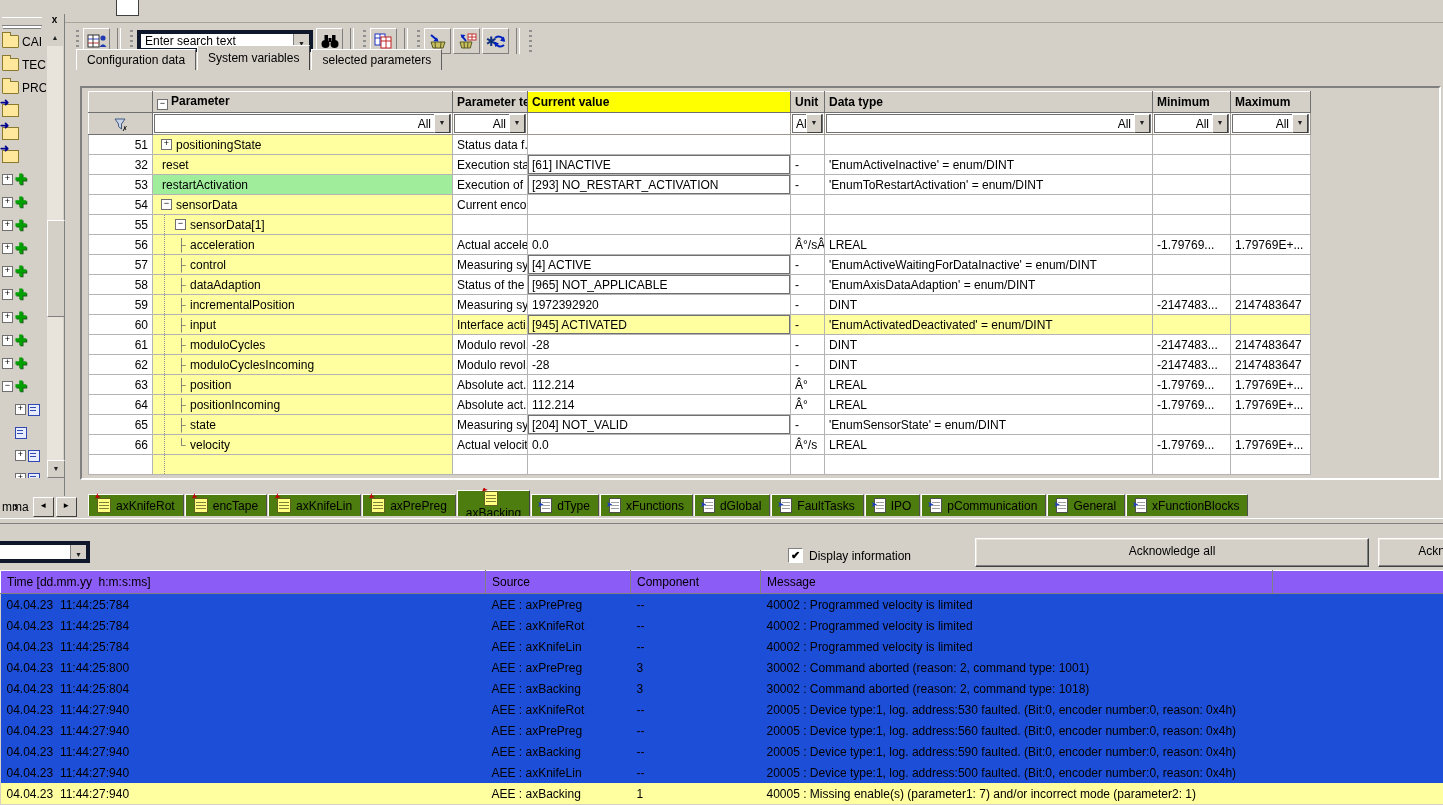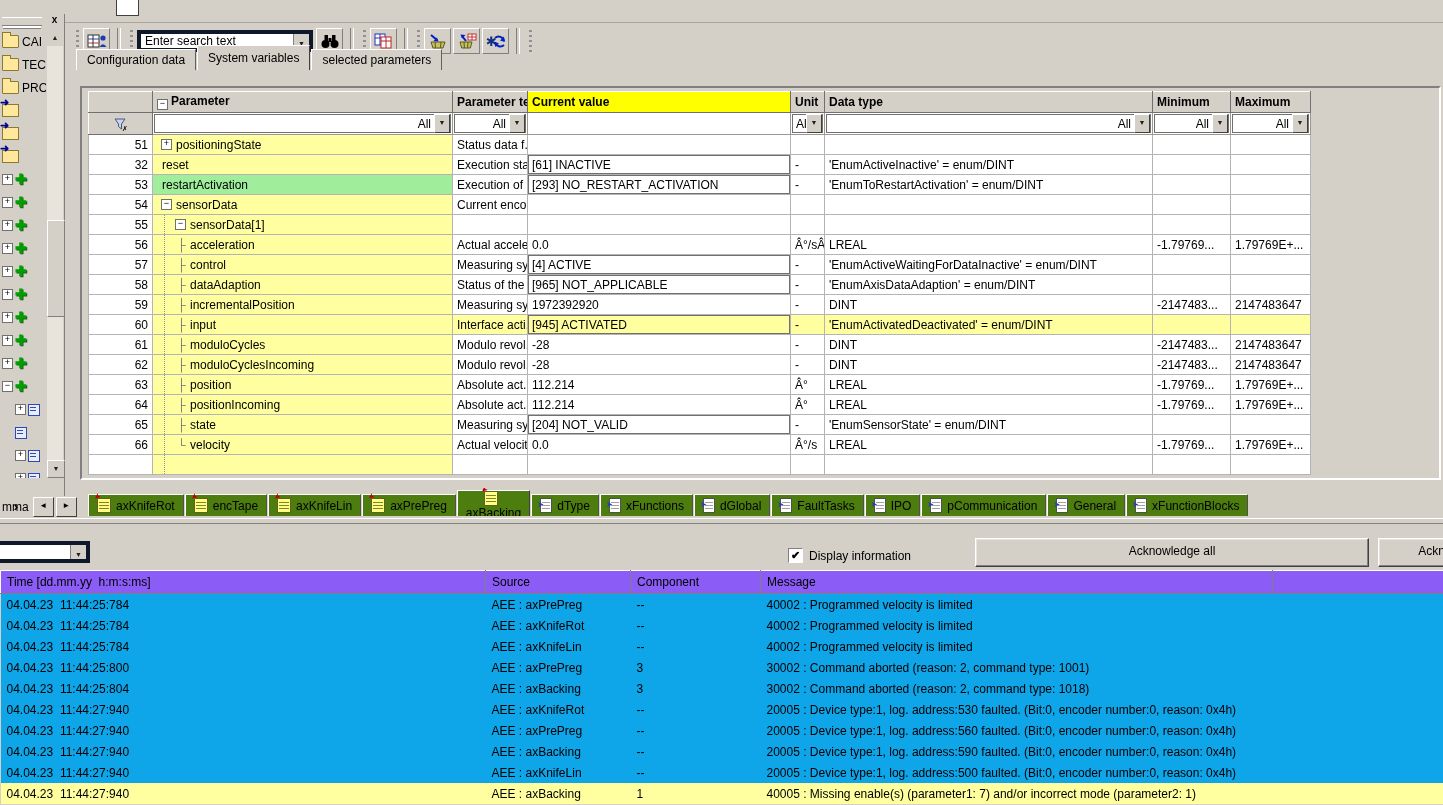--- a/index.html
+++ b/index.html
@@ -108,21 +108,21 @@
   #disp-info{position:absolute;left:788px;top:26px;display:flex;align-items:center;}
   .cbbox{width:13px;height:13px;background:#fff;border:1px solid;border-color:#808080 #fff #fff #808080;
          font-size:11px;line-height:12px;text-align:center;margin-right:6px;font-weight:bold;}
   .wbtn{position:absolute;top:16px;height:27px;background:#d4d0c8;border:1px solid;border-color:#fff #404040 #404040 #fff;
         box-shadow:inset -1px -1px 0 #808080,inset 1px 1px 0 #e8e4dc;text-align:center;line-height:25px;font-size:12px;}
   #ack-all{left:975px;width:392px;}
   #ack-one{left:1378px;width:150px;}
   #log-table{position:absolute;left:0;top:570px;border-collapse:collapse;table-layout:fixed;width:1620px;}
   #log-table th{height:22px;background:#8b5cf6;font-weight:normal;text-align:left;padding:0 6px;
        border:1px solid;border-color:#fff #808080 #808080 #fff;white-space:pre;overflow:hidden;}
-  #log-table td{height:21px;padding:0 6px;white-space:pre;overflow:hidden;background:#0ea5e9;font-size:12px;}
+  #log-table td{height:21px;padding:0 6px;white-space:pre;overflow:hidden;background:#1d4ed8;font-size:12px;}
   #log-table tr.hl td{background:#ffffa0;}
   svg{display:block;}
 </style>
 </head>
 <body>
 
 <div id="app">
 
   <div id="top-strip">
     <div id="top-partial-widget"></div>

